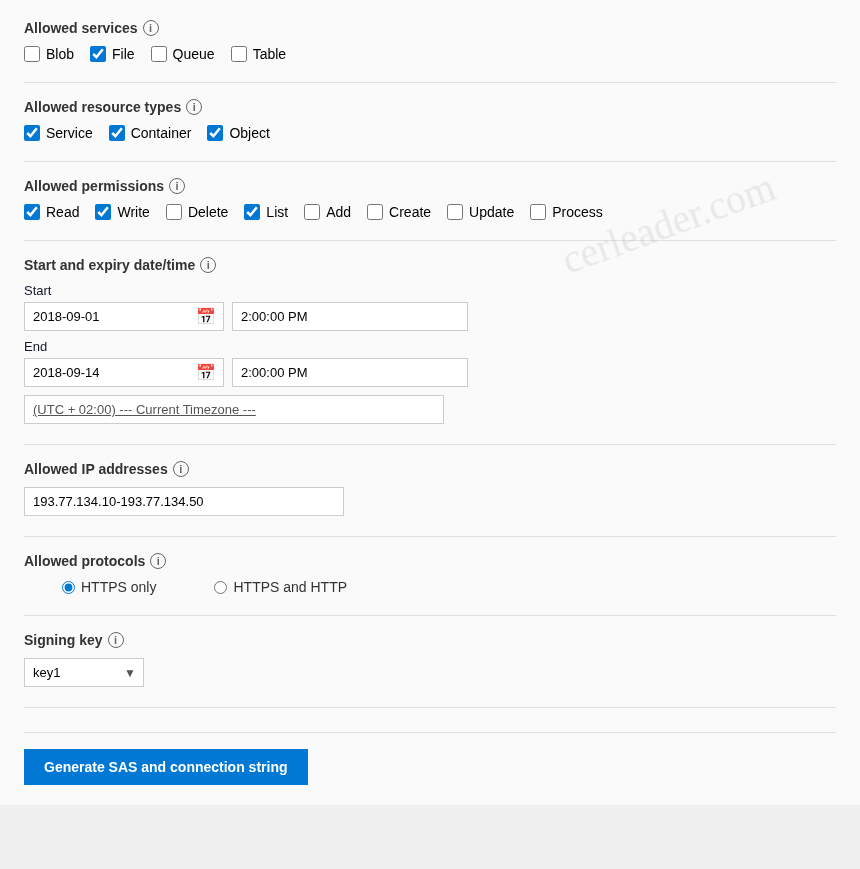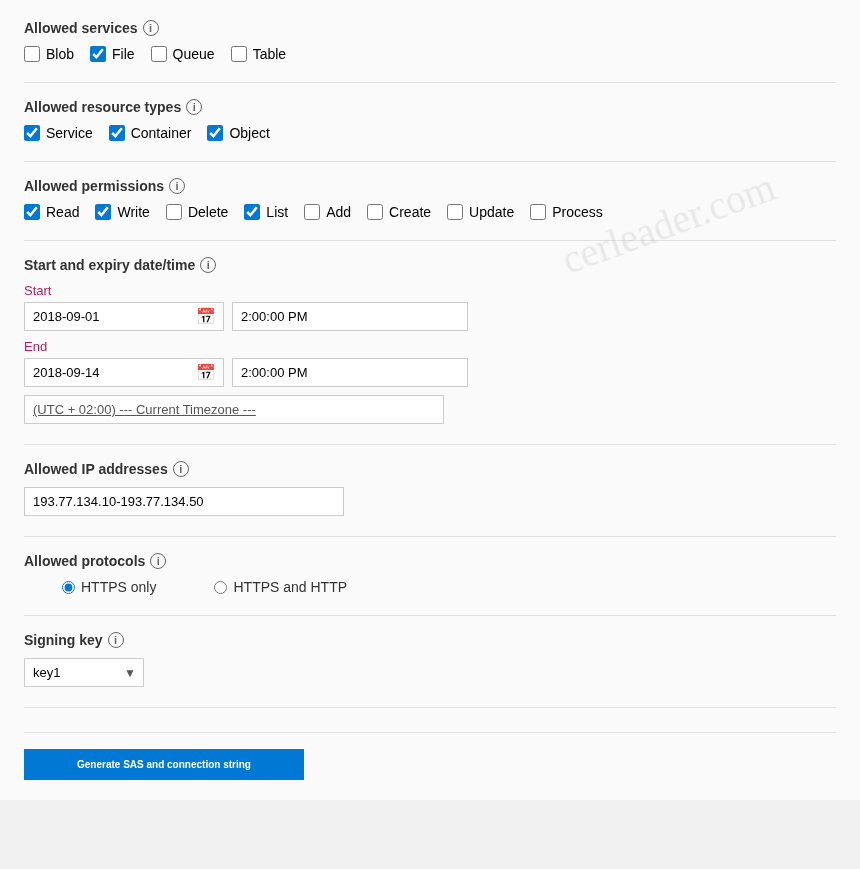--- a/index.html
+++ b/index.html
@@ -74,21 +74,21 @@
       margin: 16px 0;
     }
     .date-row {
       display: flex;
       align-items: center;
       gap: 8px;
       margin-bottom: 8px;
     }
     .date-label {
       font-size: 13px;
-      color: #be185d;
+      color: #0f172a;
       margin-bottom: 4px;
     }
     .date-input-wrapper {
       position: relative;
       display: flex;
       align-items: center;
     }
     .date-input {
       border: 1px solid #ccc;
       padding: 6px 36px 6px 8px;
@@ -168,21 +168,21 @@
       transform: translateY(-50%);
       pointer-events: none;
       font-size: 12px;
       color: #555;
     }
     .generate-btn {
       background: #0078d4;
       color: #fff;
       border: none;
       padding: 10px 20px;
-      font-size: 10px;
+      font-size: 14px;
       font-weight: 600;
       cursor: pointer;
       min-width: 280px;
     }
     .watermark {
       position: fixed;
       top: 200px;
       right: 80px;
       font-size: 40px;
       color: rgba(180,180,180,0.25);

